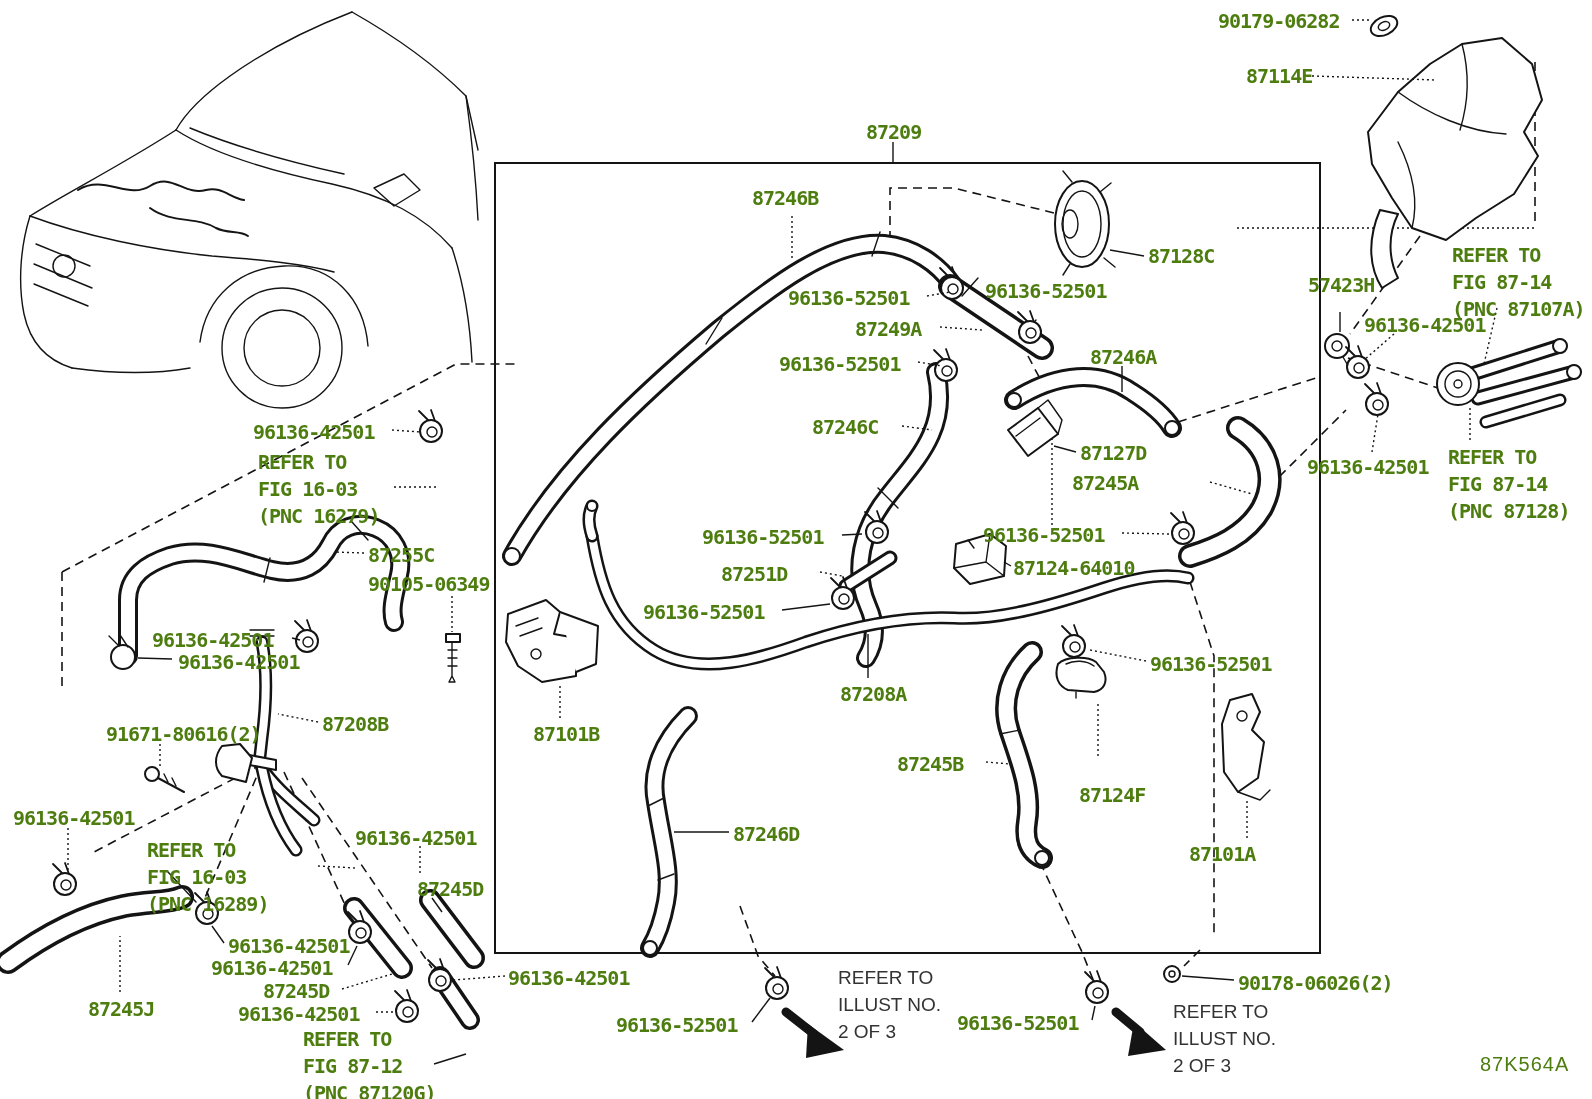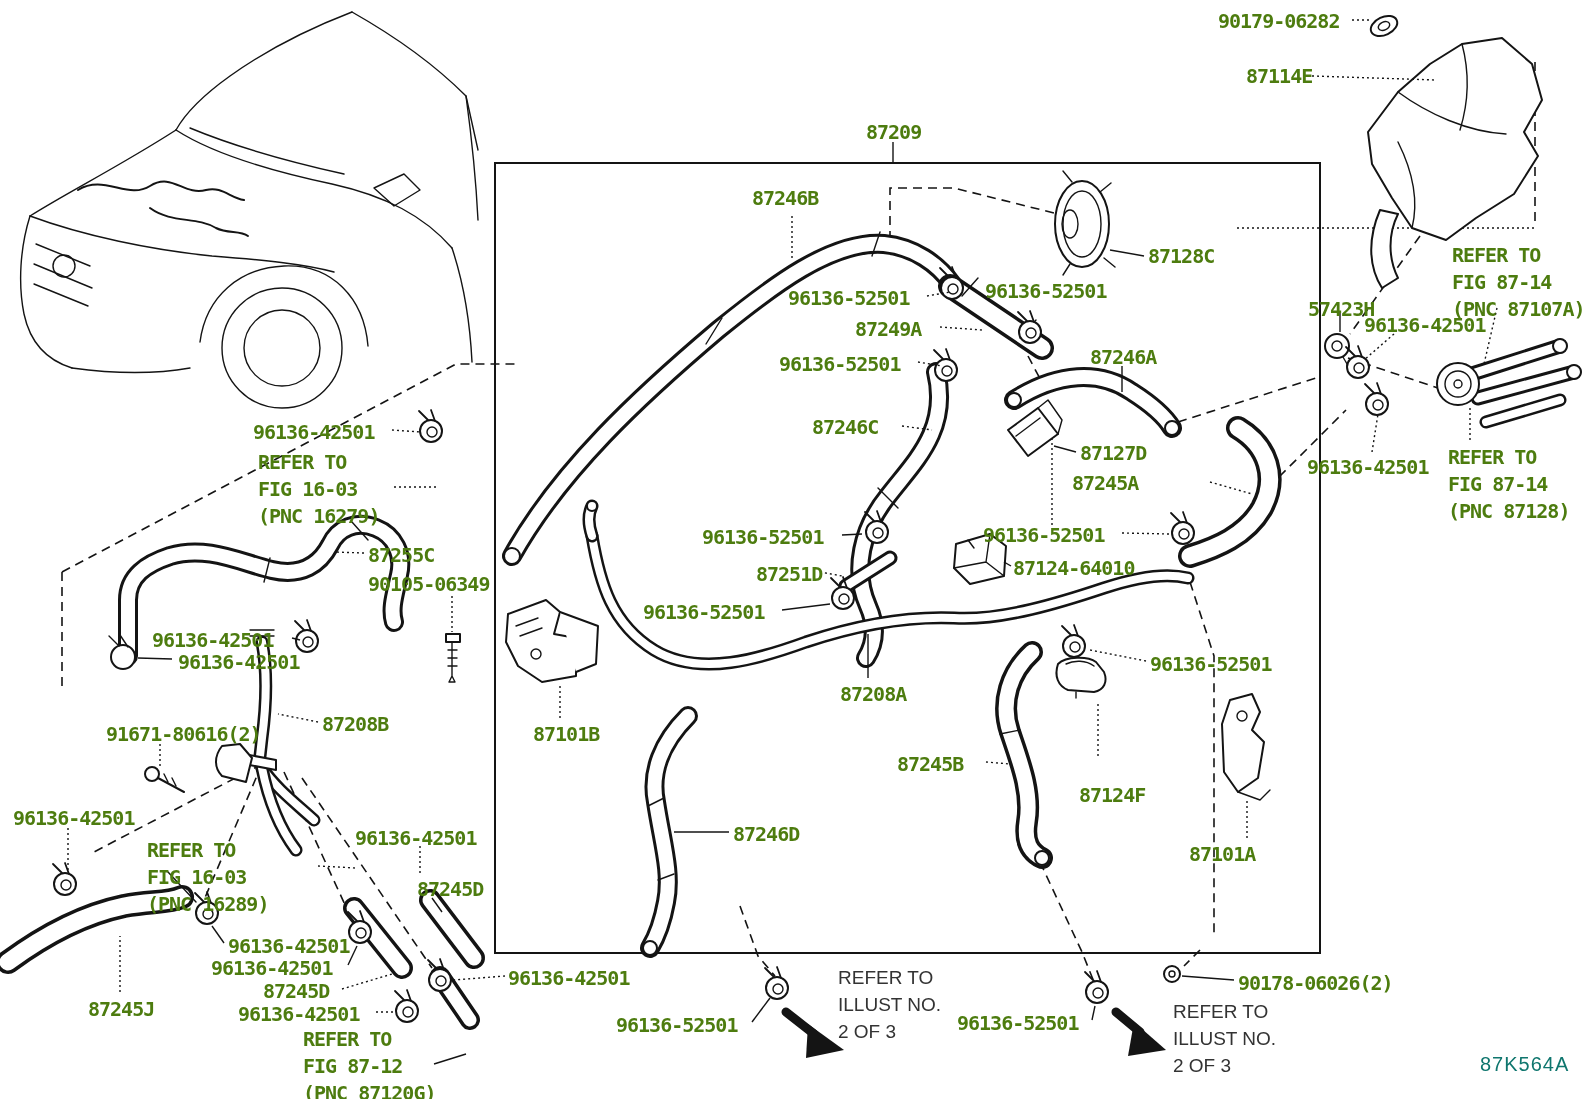--- a/index.html
+++ b/index.html
@@ -3,21 +3,21 @@
 <meta charset="utf-8">
 <style>
   html,body{margin:0;padding:0;background:#fff;}
   #stage{position:relative;width:1592px;height:1099px;background:#fff;overflow:hidden;
          font-family:"DejaVu Sans Mono",monospace;}
   #stage svg{position:absolute;left:0;top:0;}
   .lbl{position:absolute;font:bold 20px "DejaVu Sans Mono",monospace;color:#4d7c0f;
        white-space:pre-line;line-height:27px;letter-spacing:-1px;}
   .sans{font:19px "Liberation Sans",sans-serif;font-weight:400;color:#333;
         letter-spacing:0;line-height:27px;}
-  .code{font:20px "Liberation Sans",sans-serif;color:#0f766e;letter-spacing:1px;}
+  .code{font:20px "Liberation Sans",sans-serif;color:#4d7c0f;letter-spacing:1px;}
   .ln{fill:none;stroke:#141414;stroke-width:2;stroke-linecap:round;stroke-linejoin:round;}
   .pp{fill:#fff;stroke:#141414;stroke-width:2;stroke-linejoin:round;}
   .tO{fill:none;stroke:#141414;stroke-linecap:round;stroke-linejoin:round;}
   .tI{fill:none;stroke:#fff;stroke-linecap:round;stroke-linejoin:round;}
   .ld{fill:none;stroke:#141414;stroke-width:1.4;stroke-dasharray:2 3;}
   .ls{fill:none;stroke:#141414;stroke-width:1.4;}
   .dd{fill:none;stroke:#141414;stroke-width:1.6;stroke-dasharray:9 6;}
   .thin{stroke-width:1.4;}
 </style>
 </head>
@@ -287,39 +287,39 @@
 <div class="lbl" style="left:752px;top:185px">87246B</div>
 <div class="lbl" style="left:1148px;top:243px">87128C</div>
 <div class="lbl" style="left:788px;top:285px">96136-52501</div>
 <div class="lbl" style="left:985px;top:278px">96136-52501</div>
 <div class="lbl" style="left:855px;top:316px">87249A</div>
 <div class="lbl" style="left:779px;top:351px">96136-52501</div>
 <div class="lbl" style="left:1090px;top:344px">87246A</div>
 <div class="lbl" style="left:812px;top:414px">87246C</div>
 <div class="lbl" style="left:1080px;top:440px">87127D</div>
 <div class="lbl" style="left:1072px;top:470px">87245A</div>
-<div class="lbl" style="left:1308px;top:296px">57423H</div>
+<div class="lbl" style="left:1308px;top:272px">57423H</div>
 <div class="lbl" style="left:1364px;top:312px">96136-42501</div>
 <div class="lbl" style="left:1452px;top:242px">REFER TO
 FIG 87-14
 (PNC 87107A)</div>
 <div class="lbl" style="left:1307px;top:454px">96136-42501</div>
 <div class="lbl" style="left:1448px;top:444px">REFER TO
 FIG 87-14
 (PNC 87128)</div>
 <div class="lbl" style="left:253px;top:419px">96136-42501</div>
 <div class="lbl" style="left:258px;top:449px">REFER TO
 FIG 16-03
 (PNC 16279)</div>
 <div class="lbl" style="left:368px;top:542px">87255C</div>
 <div class="lbl" style="left:368px;top:571px">90105-06349</div>
 <div class="lbl" style="left:152px;top:627px">96136-42501</div>
 <div class="lbl" style="left:178px;top:649px">96136-42501</div>
 <div class="lbl" style="left:702px;top:524px">96136-52501</div>
-<div class="lbl" style="left:756px;top:561px">87251D</div>
+<div class="lbl" style="left:721px;top:561px">87251D</div>
 <div class="lbl" style="left:983px;top:522px">96136-52501</div>
 <div class="lbl" style="left:1013px;top:555px">87124-64010</div>
 <div class="lbl" style="left:643px;top:599px">96136-52501</div>
 <div class="lbl" style="left:840px;top:681px">87208A</div>
 <div class="lbl" style="left:1150px;top:651px">96136-52501</div>
 <div class="lbl" style="left:106px;top:721px">91671-80616(2)</div>
 <div class="lbl" style="left:322px;top:711px">87208B</div>
 <div class="lbl" style="left:533px;top:721px">87101B</div>
 <div class="lbl" style="left:897px;top:751px">87245B</div>
 <div class="lbl" style="left:1079px;top:782px">87124F</div>

